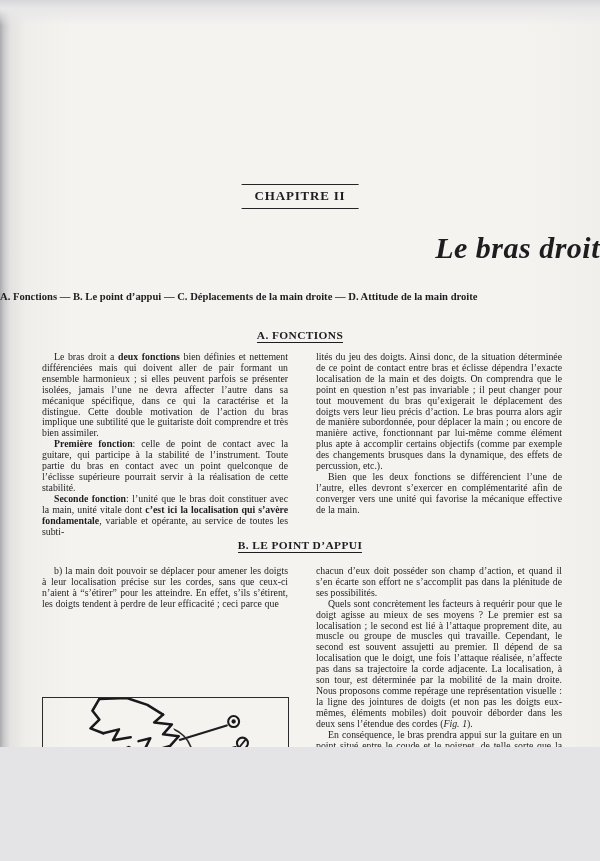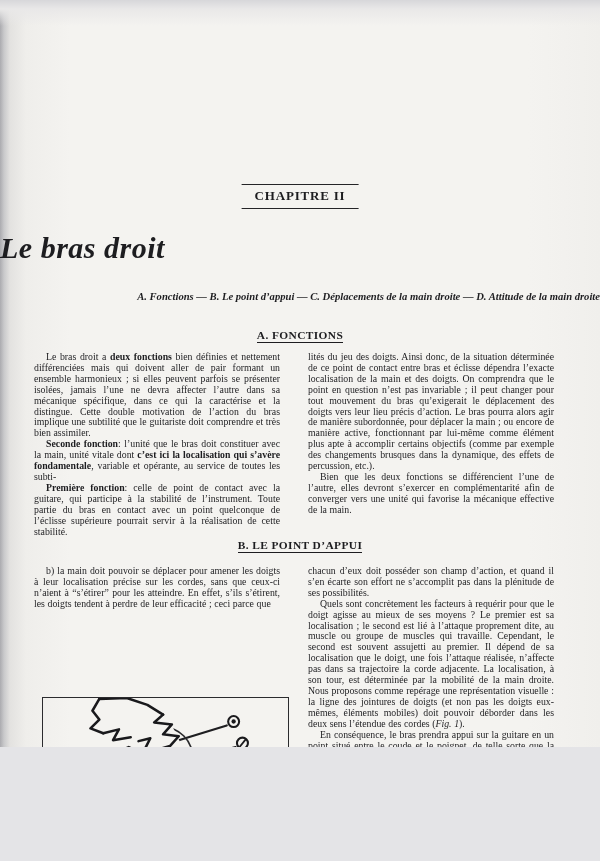--- a/index.html
+++ b/index.html
@@ -9,32 +9,32 @@
     background:
       linear-gradient(180deg,#d7d7da 0px,#e9e8e8 9px,rgba(244,243,240,0) 26px),
       linear-gradient(90deg,#ababaf 0px,#c9c9cb 4px,#e3e2e0 10px,#efeeeb 26px,#f4f3f0 70px,#f4f3f0 88%,#f0efec 100%);
   }
   .chapter-band{
     position:absolute;top:184px;left:50%;transform:translateX(-50%);
     border-top:1.7px solid #242427;border-bottom:1.7px solid #242427;
     padding:3px 13px 4px;font-weight:bold;font-size:13px;letter-spacing:.8px;white-space:nowrap;
   }
   .title{
-    position:absolute;top:231px;left:0;width:100%;margin:0;text-align:left;
+    position:absolute;top:231px;left:0;width:100%;margin:0;text-align:right;
     font-size:30px;font-weight:bold;font-style:italic;letter-spacing:.5px;
   }
   .subtitle{
-    position:absolute;top:291px;left:0;width:100%;text-align:right;
-    font-size:10.6px;font-weight:bold;font-style:italic;white-space:nowrap;
+    position:absolute;top:291px;left:0;width:100%;text-align:left;
+    font-size:10.6px;font-weight:bold;white-space:nowrap;
   }
   .sec-heading{position:absolute;left:0;width:100%;text-align:center;font-size:11.4px;font-weight:bold;letter-spacing:.4px;}
   .sec-heading span{border-bottom:1.3px solid #1d1d20;padding-bottom:1px;}
   .pos-a{top:329px;}
   .pos-b{top:539px;}
-  .cols{position:absolute;left:34px;width:520px;display:flex;gap:28px;}
+  .cols{position:absolute;left:42px;width:520px;display:flex;gap:28px;}
   .pos-cols-a{top:352px;}
   .pos-cols-b{top:566px;}
   .col{width:254px;}
   .para{margin:0;text-align:justify;font-size:9.8px;line-height:10.9px;word-spacing:.2px;}
   .indent{text-indent:12px;}
   .b{font-weight:bold;}
   .i{font-style:italic;}
   .figure{
     position:absolute;left:42px;top:697px;width:247px;height:102px;
     border:1.3px solid #2b2b2e;box-sizing:border-box;
@@ -61,22 +61,22 @@
 
   <div class="subtitle">A. Fonctions — B. Le point d’appui — C. Déplacements de la main droite — D. Attitude de la main droite</div>
 
   <div class="sec-heading pos-a">
     <span>A. FONCTIONS</span>
   </div>
 
   <div class="cols pos-cols-a">
     <div class="col">
       <p class="para indent"><span>Le bras droit a </span><span class="b">deux fonctions</span><span> bien définies et nettement différenciées mais qui doivent aller de pair formant un ensemble harmonieux ; si elles peuvent parfois se présenter isolées, jamais l’une ne devra affecter l’autre dans sa mécanique spécifique, dans ce qui la caractérise et la distingue. Cette double motivation de l’action du bras implique une subtilité que le guitariste doit comprendre et très bien assimiler.</span></p>
+      <p class="para indent"><span class="b">Première fonction</span><span>: celle de point de contact avec la guitare, qui participe à la stabilité de l’instrument. Toute partie du bras en contact avec un point quelconque de l’éclisse supérieure pourrait servir à la réalisation de cette stabilité.</span></p>
       <p class="para indent"><span class="b">Seconde fonction</span><span>: l’unité que le bras doit constituer avec la main, unité vitale dont </span><span class="b">c’est ici la localisation qui s’avère fondamentale</span><span>, variable et opérante, au service de toutes les subti-</span></p>
-      <p class="para indent"><span class="b">Première fonction</span><span>: celle de point de contact avec la guitare, qui participe à la stabilité de l’instrument. Toute partie du bras en contact avec un point quelconque de l’éclisse supérieure pourrait servir à la réalisation de cette stabilité.</span></p>
     </div>
     <div class="col">
       <p class="para"><span>lités du jeu des doigts. Ainsi donc, de la situation déterminée de ce point de contact entre bras et éclisse dépendra l’exacte localisation de la main et des doigts. On comprendra que le point en question n’est pas invariable ; il peut changer pour tout mouvement du bras qu’exigerait le déplacement des doigts vers leur lieu précis d’action. Le bras pourra alors agir de manière subordonnée, pour déplacer la main ; ou encore de manière active, fonctionnant par lui-même comme élément plus apte à accomplir certains objectifs (comme par exemple des changements brusques dans la dynamique, des effets de percussion, etc.).</span></p>
       <p class="para indent"><span>Bien que les deux fonctions se différencient l’une de l’autre, elles devront s’exercer en complémentarité afin de converger vers une unité qui favorise la mécanique effective de la main.</span></p>
     </div>
   </div>
 
   <div class="sec-heading pos-b">
     <span>B. LE POINT D’APPUI</span>
   </div>

